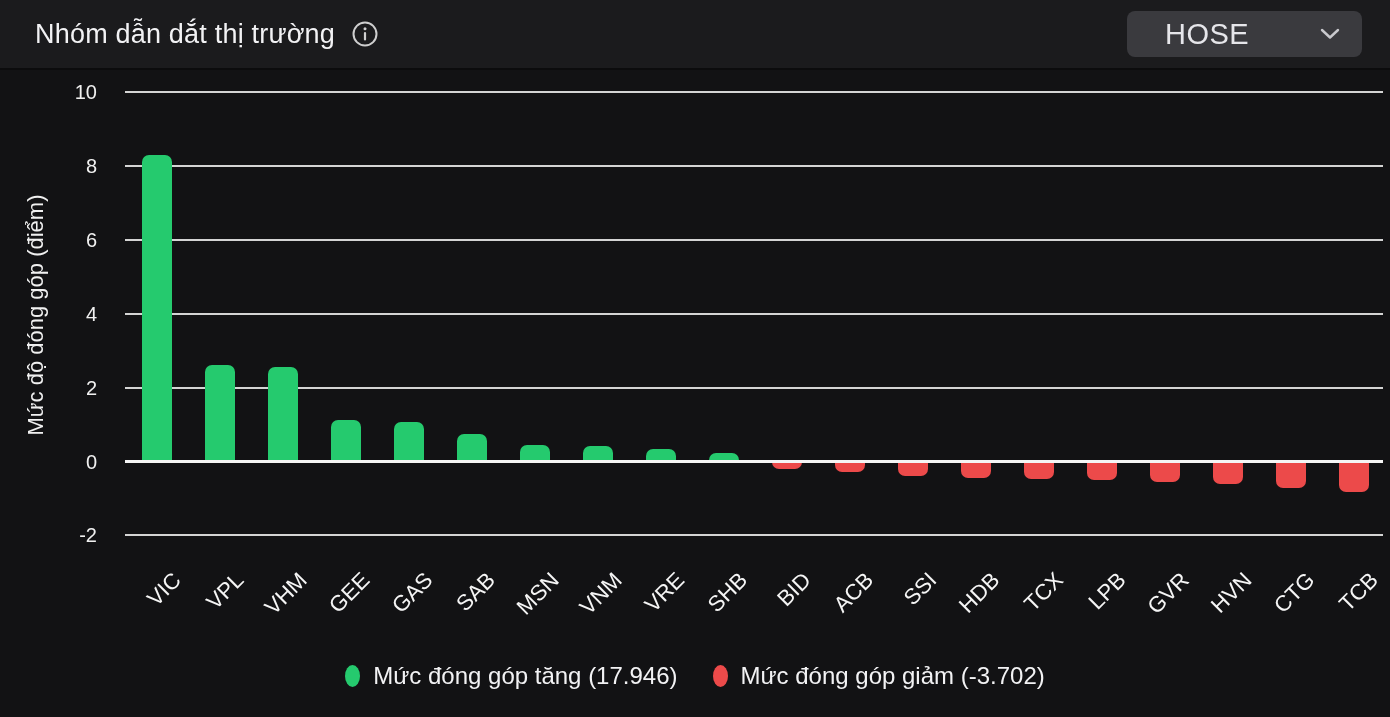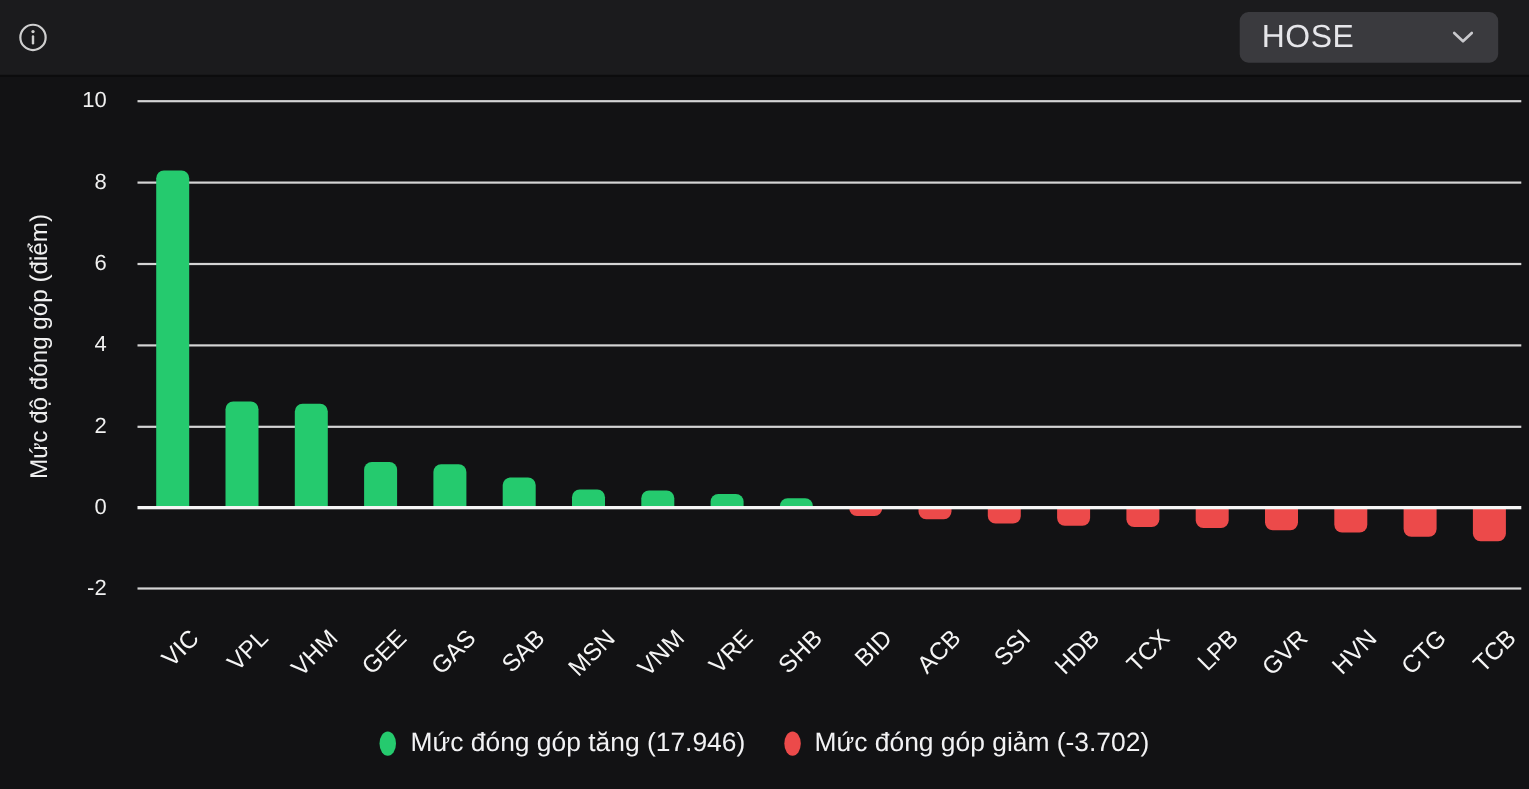--- a/index.html
+++ b/index.html
@@ -40,21 +40,21 @@
   .spacer { flex: 1; }
   .exchange-select {
     margin-right: 28px;
     width: 235px;
     height: 46px;
     background: #3a3a3e;
     border-radius: 8px;
     display: flex;
     align-items: center;
     justify-content: space-between;
-    padding: 0 22px 0 20px;
+    padding: 0 22px 0 38px;
     box-sizing: border-box;
     cursor: pointer;
   }
   .exchange-value {
     font-size: 29px;
     color: #e6e6ea;
     letter-spacing: 0.5px;
   }
 
   
@@ -140,20 +140,21 @@
   }
   .legend-label {
     font-size: 24px;
     color: #f2f2f4;
   }
 </style>
 </head>
 <body>
 
 <div class="header">
+  <span class="header-title">Nhóm dẫn dắt thị trường</span>
   <span class="info-icon">
     <svg width="28" height="28" viewBox="0 0 28 28">
       <circle cx="14" cy="14" r="11.5" fill="none" stroke="#cfcfcf" stroke-width="2"></circle>
       <circle cx="14" cy="8.7" r="1.5" fill="#cfcfcf"></circle>
       <rect x="12.9" y="12" width="2.2" height="8.5" rx="1.1" fill="#cfcfcf"></rect>
     </svg>
   </span>
   <span class="spacer"></span>
   <div class="exchange-select">
     <span class="exchange-value">HOSE</span>

